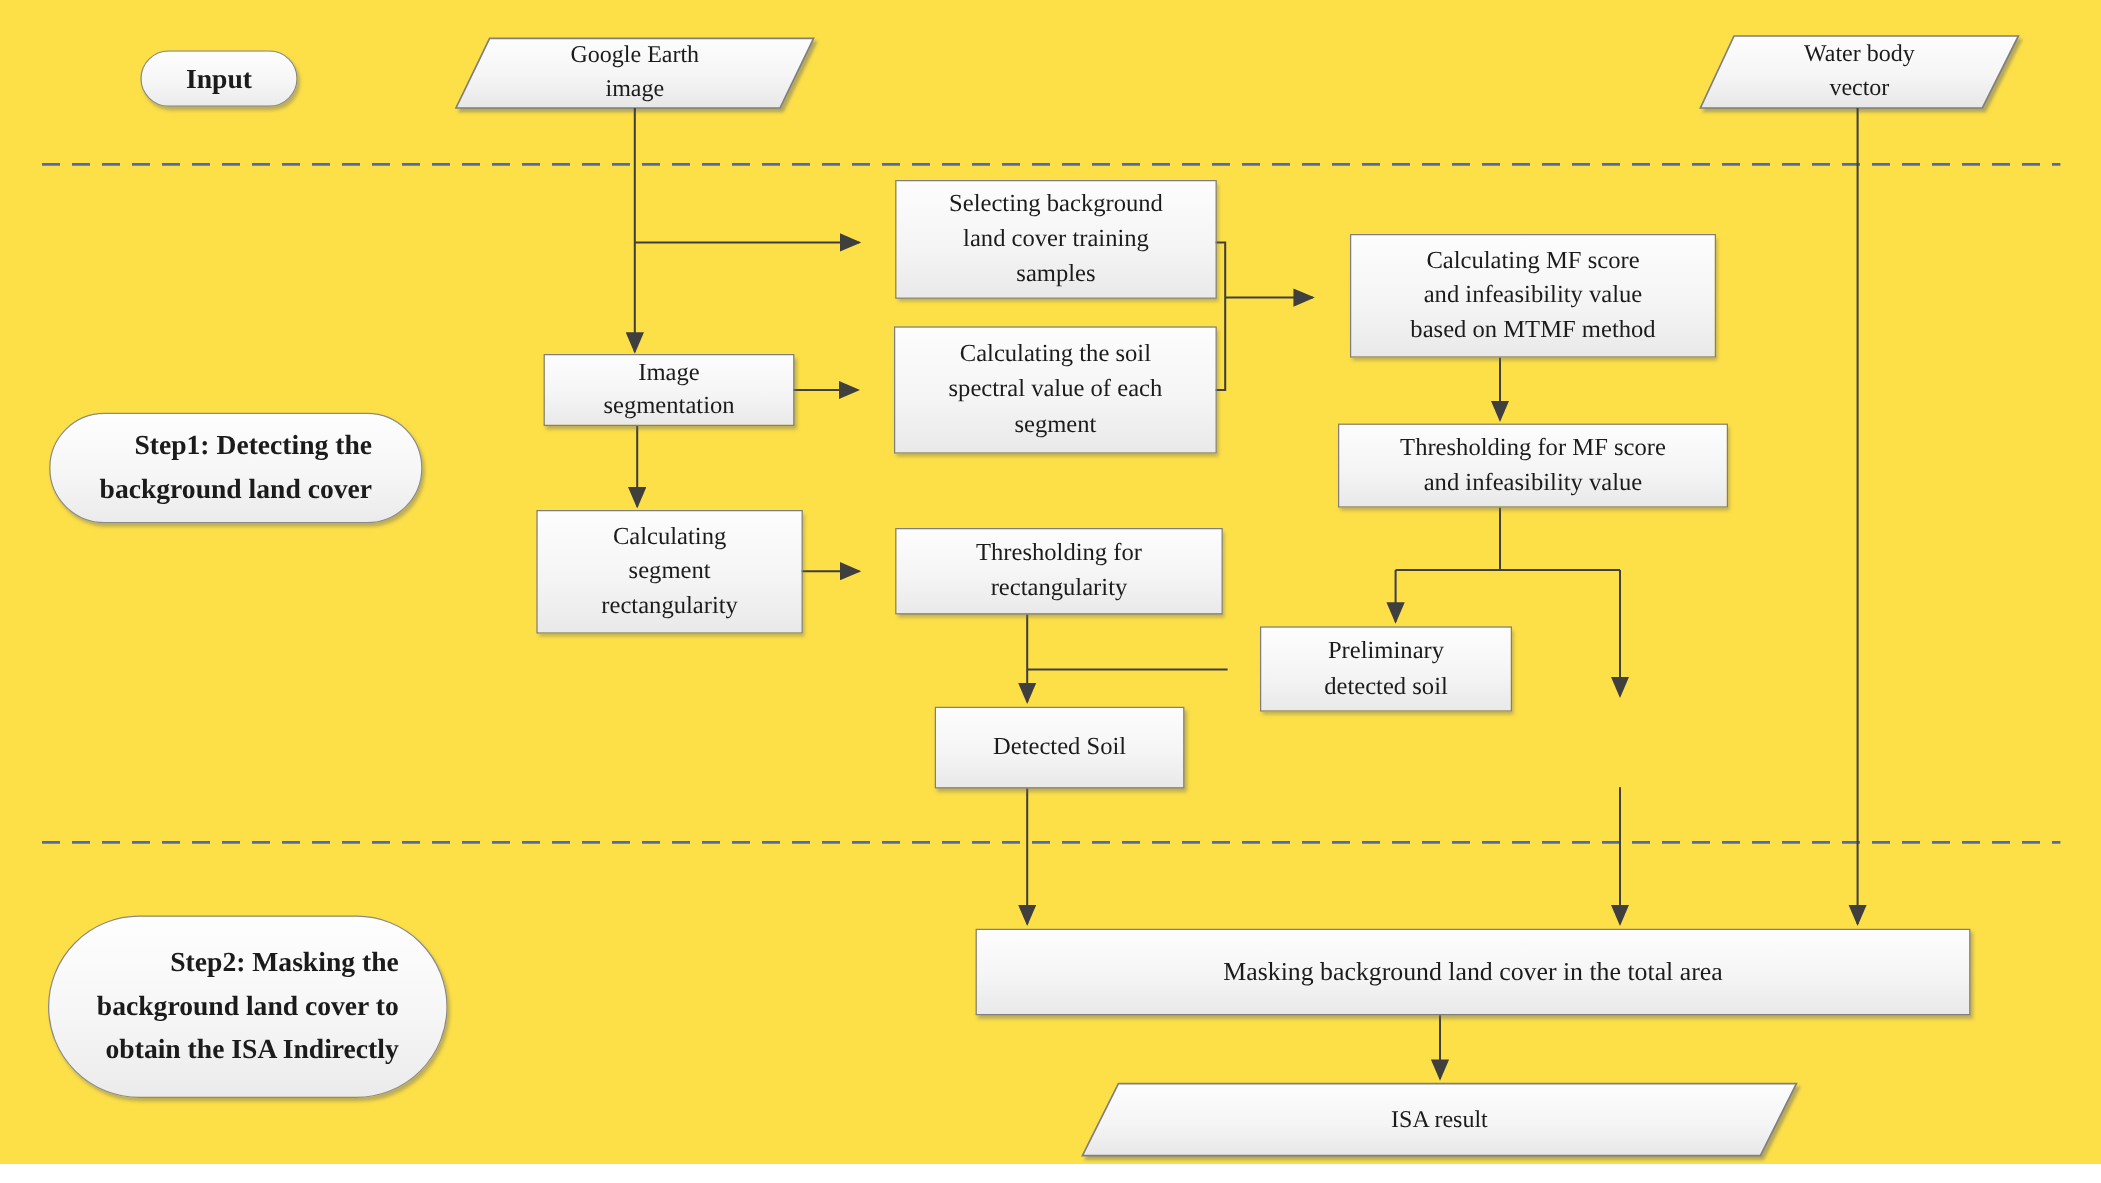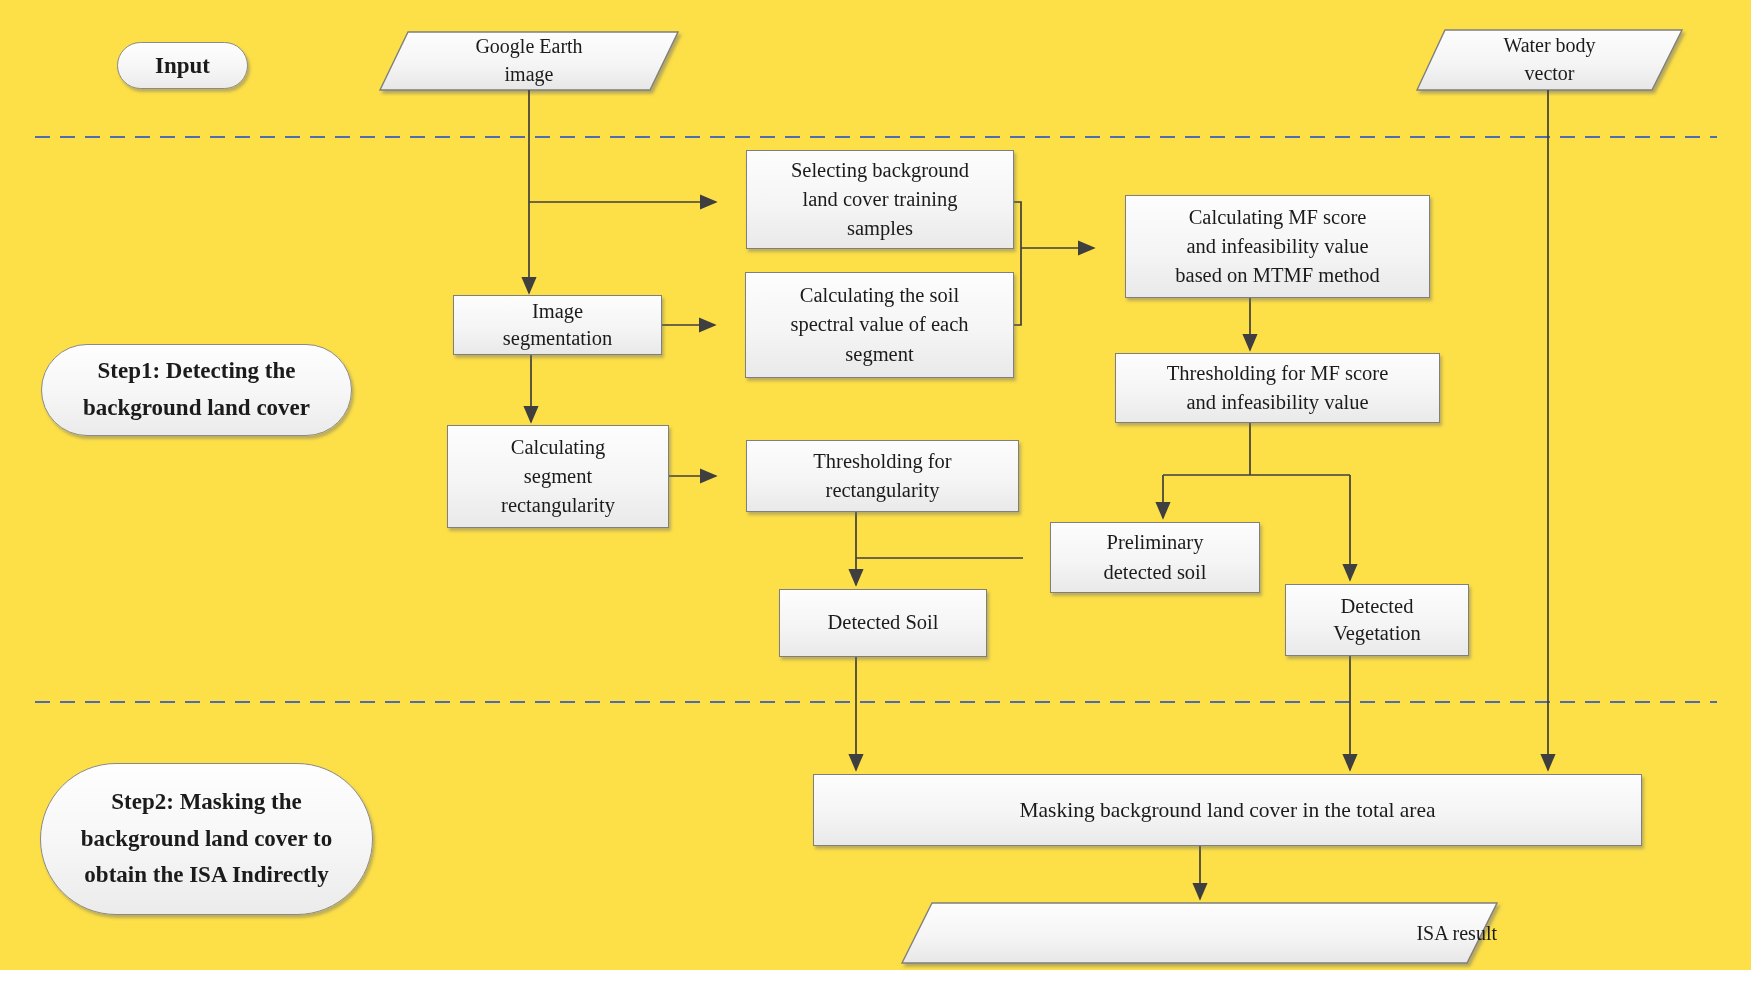--- a/index.html
+++ b/index.html
@@ -26,21 +26,21 @@
   }
   .pill{
     background:linear-gradient(180deg,#fefefe 0%,#f6f6f6 55%,#ebebeb 100%);
     border:1.5px solid #8a8a8a;
     box-shadow:2px 3px 3px rgba(110,110,110,0.45);
     font-weight:bold;
   }
   .node span{white-space:pre-line;display:block;}
   .para-label{background:transparent;border:none;box-shadow:none;font-size:20px;line-height:1.4;}
   .pill-input{border-radius:24px;font-size:23px;}
-  .pill-step{font-size:23px;line-height:1.6;}
+  .pill-step{font-size:23px;line-height:1.6;text-align:right;}
 </style>
 </head>
 <body>
 
 <div class="canvas">
 
   <svg class="layer" viewBox="0 0 1751 986">
     <defs>
       <linearGradient id="nodeGrad" x1="0" y1="0" x2="0" y2="1">
         <stop offset="0" stop-color="#fdfdfd"></stop>
@@ -116,21 +116,21 @@
   <div class="node para-label" style="left:380px;top:30px;width:298px;height:60px;">
     <span>Google Earth
 image</span>
   </div>
 
   <div class="node para-label" style="left:1417px;top:28px;width:265px;height:62px;">
     <span>Water body
 vector</span>
   </div>
 
-  <div class="node para-label" style="left:902px;top:903px;width:595px;height:60px;justify-content:flex-end;">
+  <div class="node para-label" style="left:902px;top:903px;width:595px;height:60px;">
     <span>ISA result</span>
   </div>
 
   <div class="node rect" style="left:719px;top:150px;width:268px;height:99px;">
     <span>Selecting background
 land cover training
 samples</span>
   </div>
 
   <div class="node rect" style="left:426px;top:295px;width:209px;height:60px;line-height:1.3;">
@@ -168,22 +168,18 @@
 
   <div class="node rect" style="left:1023px;top:522px;width:210px;height:71px;">
     <span>Preliminary
 detected soil</span>
   </div>
 
   <div class="node rect" style="left:752px;top:589px;width:208px;height:68px;">
     <span>Detected Soil</span>
   </div>
 
-  <div class="node rect" style="left:1258px;top:584px;width:184px;height:72px;line-height:1.3;">
-    <span>Detected
-Vegetation</span>
-  </div>
 
   <div class="node rect" style="left:786px;top:774px;width:829px;height:72px;font-size:21.5px;">
     <span>Masking background land cover in the total area</span>
   </div>
 
 </div>
 
 </body></html>

